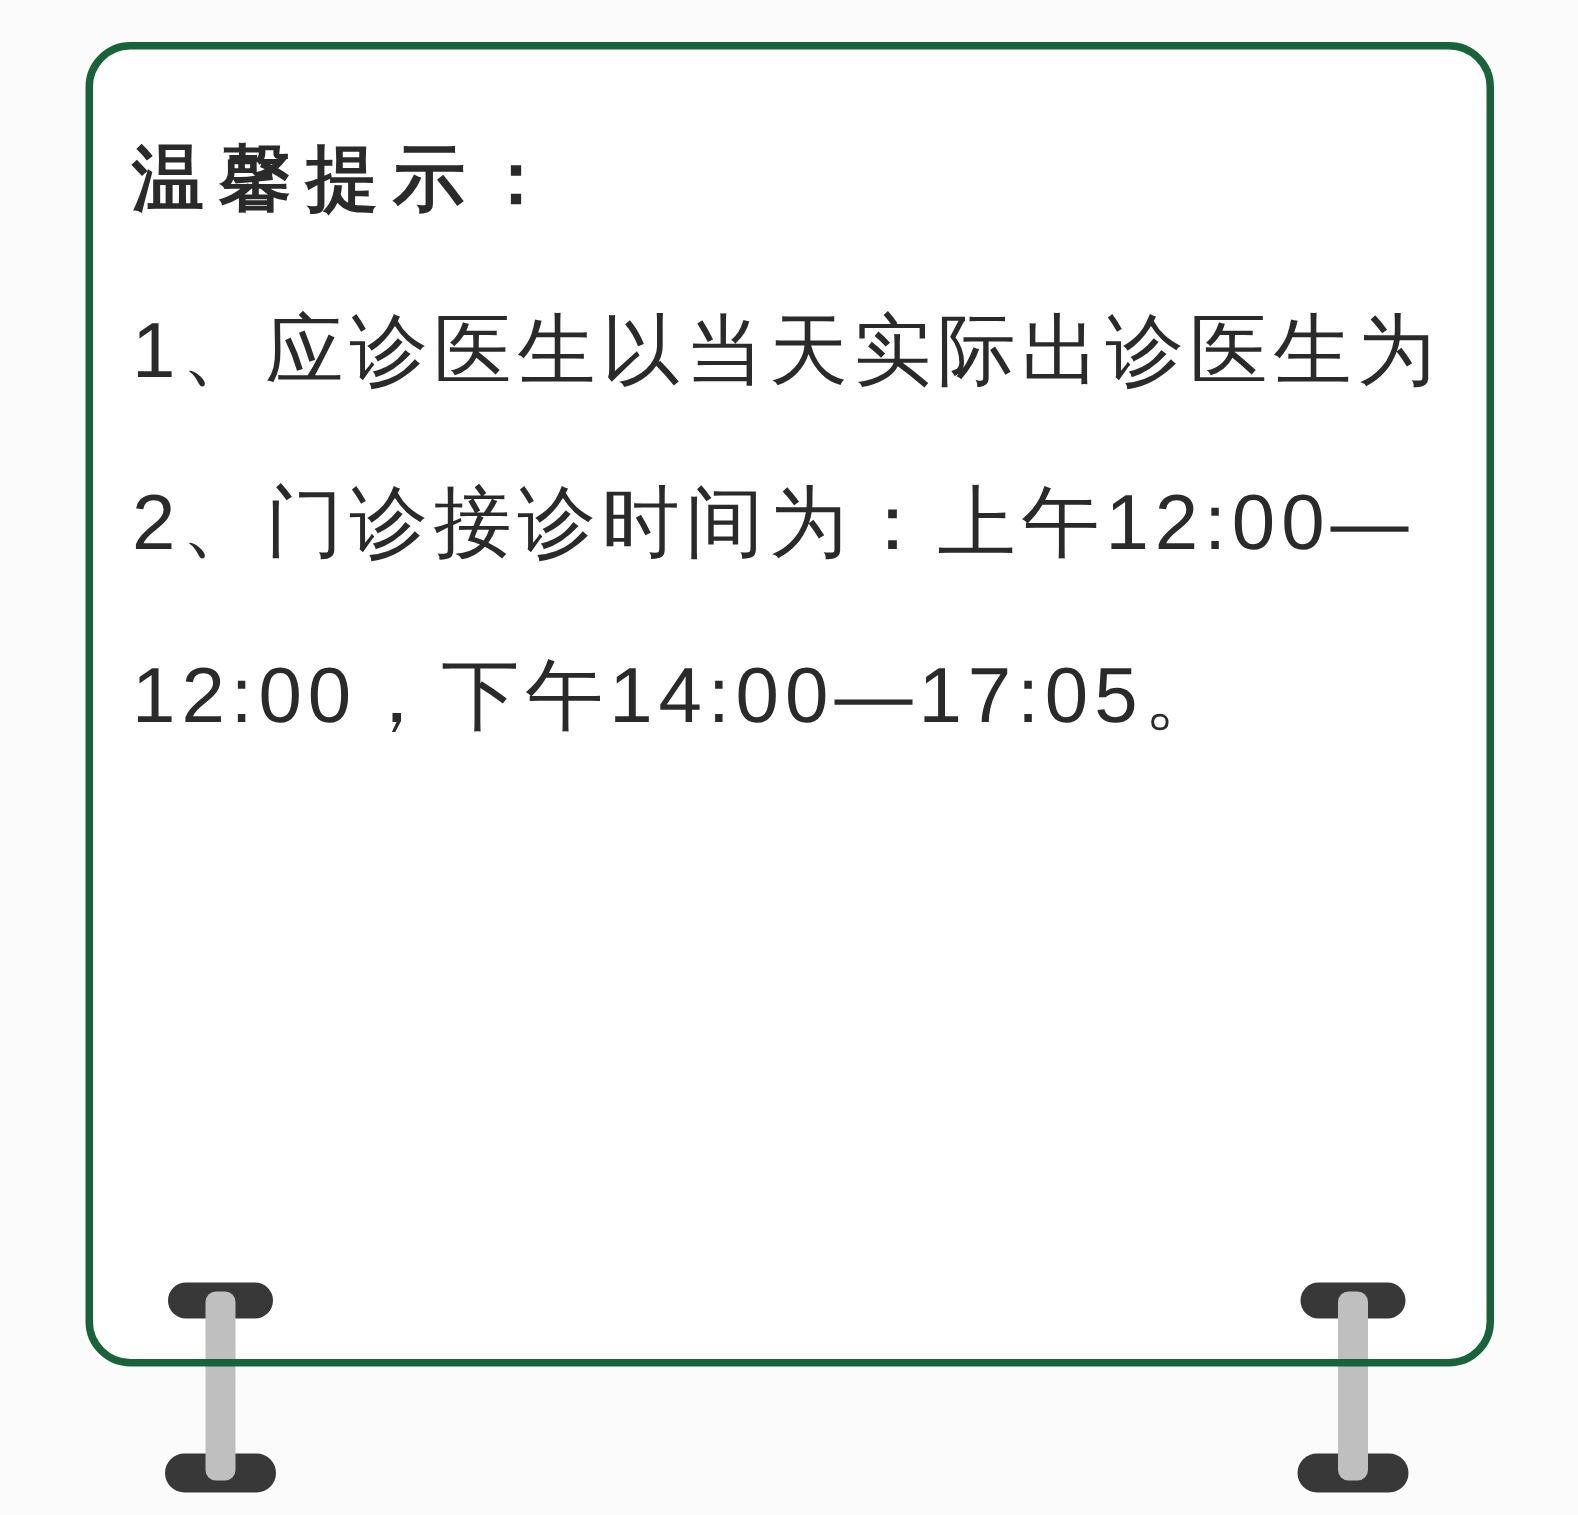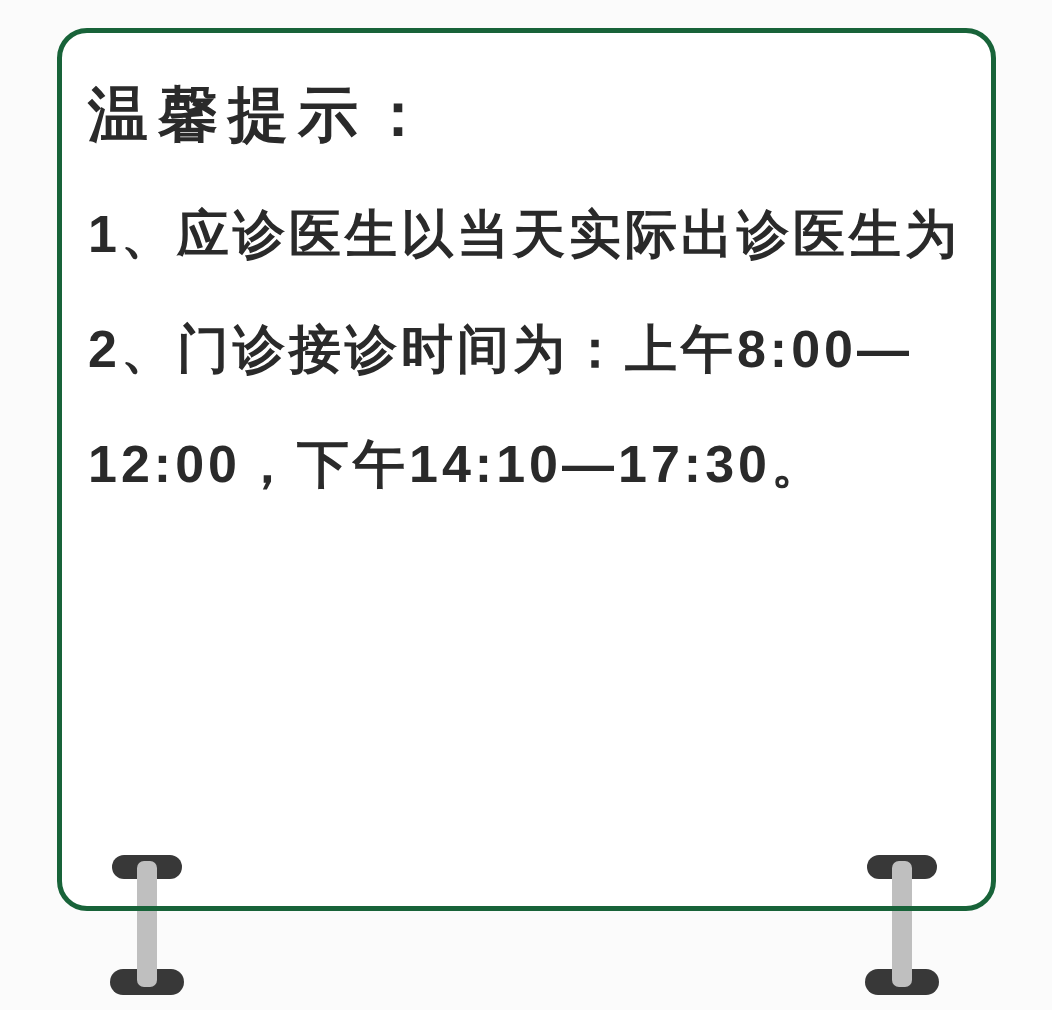--- a/index.html
+++ b/index.html
@@ -45,30 +45,29 @@
   }
   .board-content {
     position: absolute;
     left: 88px;
     top: 62px;
     width: 880px;
     z-index: 4;
     color: var(--text, #2a2a2a);
   }
   .board-title {
-    font-size: 60px;
+    font-size: 48px;
     font-weight: bold;
     letter-spacing: 10px;
     line-height: 115px;
     white-space: nowrap;
-    font-family: Liberation Mono, monospace;
   }
   .notice-line {
     font-size: 52px;
-    font-weight: bold;
+    font-weight: normal;
     letter-spacing: 4px;
     line-height: 115px;
     white-space: nowrap;
   }
   
   .leg {
     position: absolute;
     top: 855px;
     width: 74px;
     height: 140px;
@@ -123,17 +122,17 @@
     <div class="cap cap-top"></div>
     <div class="cap cap-bottom"></div>
     <div class="post"></div>
   </div>
 
   <div class="board-frame"></div>
 
   <div class="board-content">
     <div class="board-title">温馨提示：</div>
     <div class="notice-line">1、应诊医生以当天实际出诊医生为</div>
-    <div class="notice-line">2、门诊接诊时间为：上午8:00—</div>
-    <div class="notice-line">12:00，下午14:10—17:30。</div>
+    <div class="notice-line">2、门诊接诊时间为：上午12:00—</div>
+    <div class="notice-line">12:00，下午14:00—17:05。</div>
   </div>
 
 </div>
 
 </body></html>

